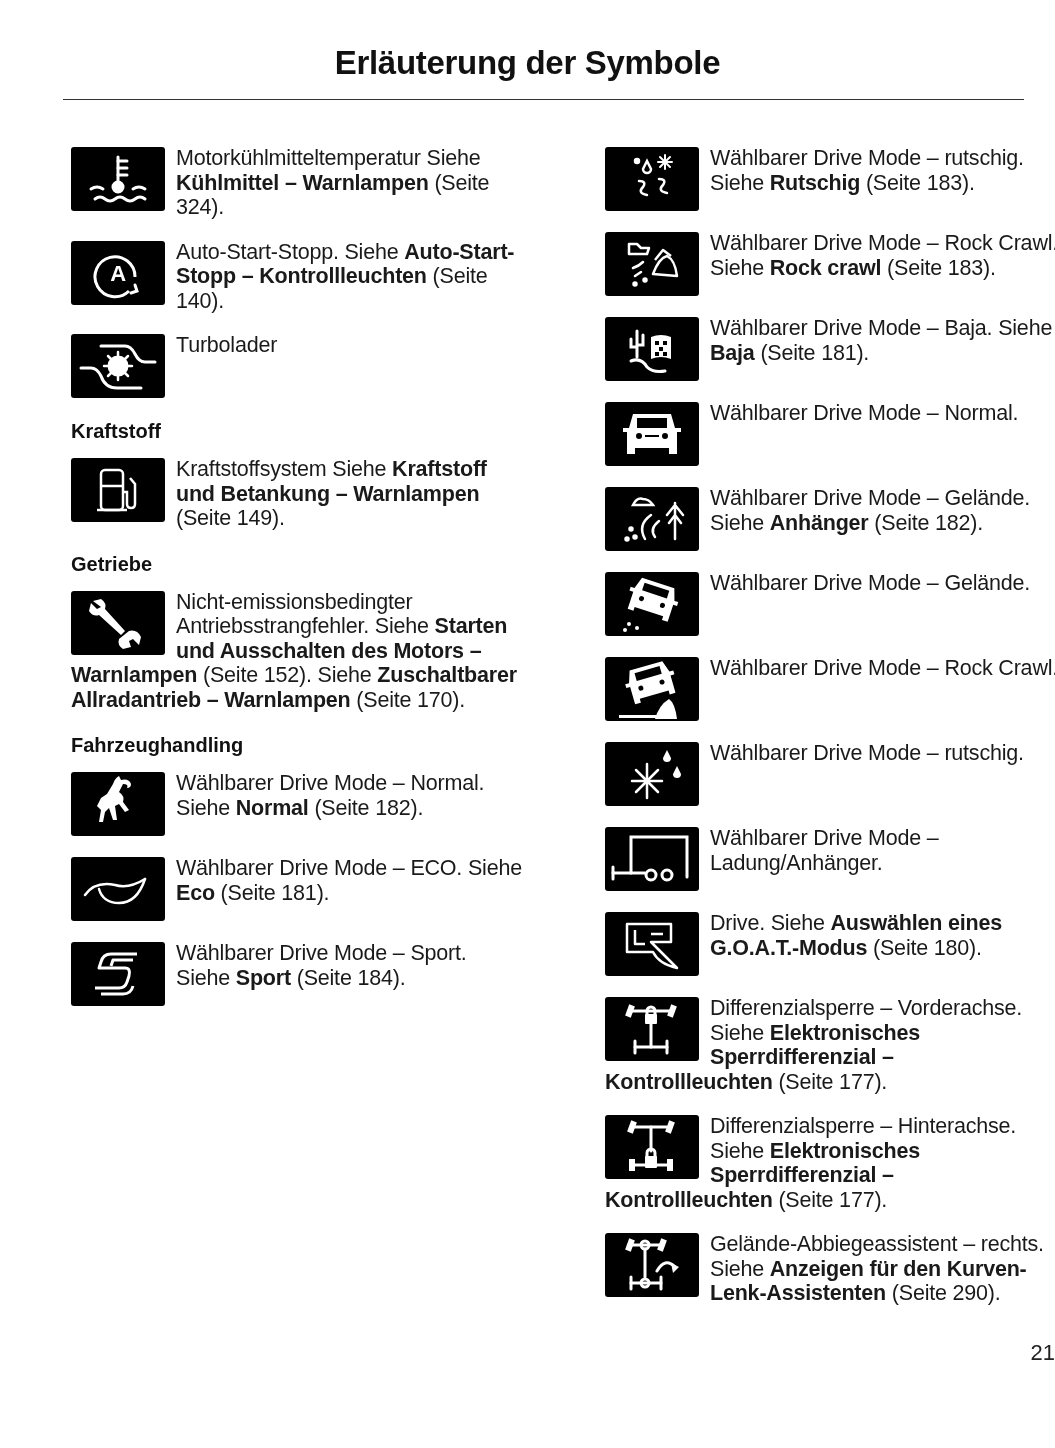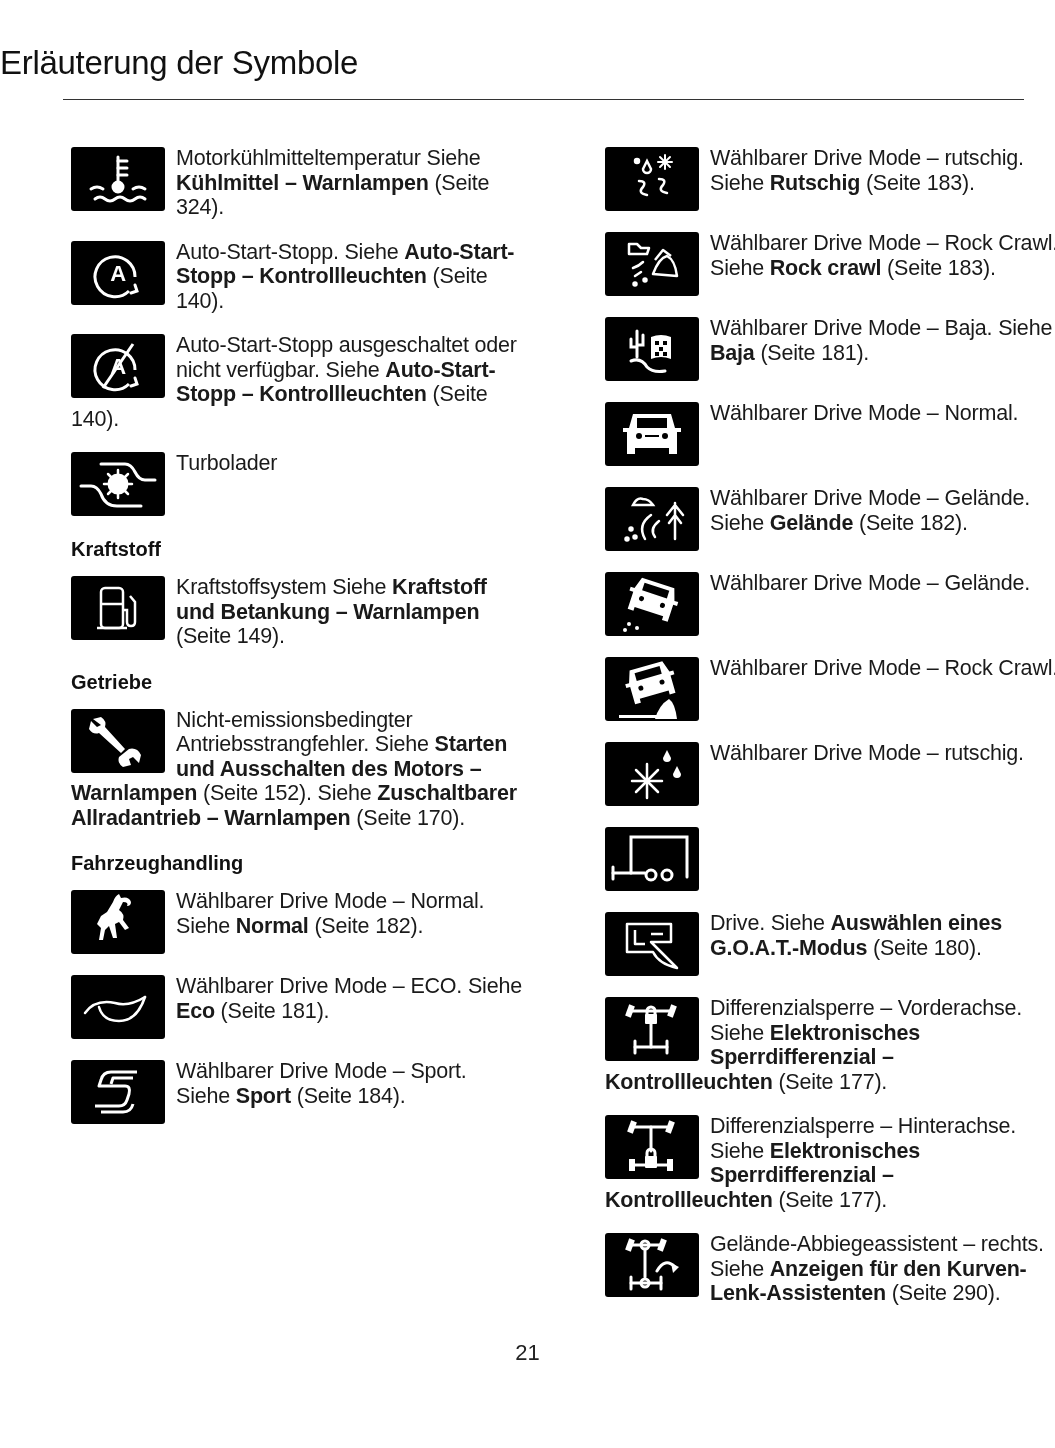--- a/index.html
+++ b/index.html
@@ -2,21 +2,21 @@
 <html><head>
 <meta charset="utf-8">
 <style>
   html, body { margin: 0; padding: 0; background: #ffffff; }
   body {
     width: 1055px; height: 1448px; position: relative; overflow: hidden;
     font-family: "Liberation Sans", sans-serif; color: #1a1a1a;
   }
   .page-title {
     position: absolute; left: 0; right: 0; top: 44px;
-    font-size: 33px; font-weight: normal; letter-spacing: -0.3px;
+    text-align: center; font-size: 33px; font-weight: bold; letter-spacing: -0.3px;
     color: #111;
   }
   .title-rule {
     position: absolute; left: 63px; width: 961px; top: 99px; height: 0;
     border-top: 1.5px solid #333;
   }
   .col { position: absolute; top: 146px; width: 455px; }
   .col.left { left: 71px; }
   .col.right { left: 567px; margin-left: 38px; }
   .entry {
@@ -28,21 +28,21 @@
     float: left; width: 94px; height: 64px; background: #000;
     border-radius: 3px; margin-right: 11px; margin-top: 1px;
     display: flex; align-items: center; justify-content: center;
   }
   .icon svg { width: 94px; height: 64px; }
   .desc b { font-weight: bold; }
   .section-heading {
     font-size: 20px; font-weight: bold; margin: 22px 0 14px 0; color: #111;
   }
   .page-number {
-    position: absolute; left: 0; right: 0; top: 1340px; text-align: center;
+    position: absolute; left: 0; right: 0; top: 1340px; text-align: right;
     font-size: 22px; color: #222;
   }
 </style>
 </head>
 <body>
 
 <div class="page-title">Erläuterung der Symbole</div>
 <div class="title-rule"></div>
 
 <div class="col left">
@@ -66,31 +66,20 @@
     <div class="icon">
       <svg viewBox="0 0 94 64" fill="none" stroke="#fff" stroke-width="3">
         <path d="M58 50 A20 20 0 1 1 64 36"></path>
           <path d="M60 52 l6 -2 l-2 -6" stroke-linecap="round"></path>
         <text x="47" y="40" fill="#fff" stroke="none" font-size="22" font-weight="bold" text-anchor="middle" font-family="Liberation Sans, sans-serif">A</text>
       </svg>
     </div>
     <span class="desc"><span>Auto-Start-Stopp.  Siehe </span><b>Auto-Start-Stopp – Kontrollleuchten</b><span> (Seite 140).</span></span>
   </div>
 
-  <div class="entry">
-    <div class="icon">
-      <svg viewBox="0 0 94 64" fill="none" stroke="#fff" stroke-width="3">
-        <path d="M58 50 A20 20 0 1 1 64 36"></path>
-          <path d="M60 52 l6 -2 l-2 -6" stroke-linecap="round"></path>
-        <text x="47" y="40" fill="#fff" stroke="none" font-size="22" font-weight="bold" text-anchor="middle" font-family="Liberation Sans, sans-serif">A</text>
-        <line x1="32" y1="54" x2="62" y2="10" stroke-width="3"></line>
-      </svg>
-    </div>
-    <span class="desc"><span>Auto-Start-Stopp ausgeschaltet oder nicht verfügbar.  Siehe </span><b>Auto-Start-Stopp – Kontrollleuchten</b><span> (Seite 140).</span></span>
-  </div>
 
   <div class="entry">
     <div class="icon">
       <svg viewBox="0 0 94 64" fill="none" stroke="#fff" stroke-width="3" stroke-linecap="round">
         <path d="M30 12 h24 q6 0 10 8 q4 8 10 8 h10"></path>
         <path d="M10 34 h10 q6 0 10 8 q4 12 16 12 h24"></path>
         <circle cx="47" cy="32" r="9" fill="#fff"></circle>
         <g stroke-width="2.5">
             <line x1="47" y1="18" x2="47" y2="46"></line>
             <line x1="33" y1="32" x2="61" y2="32"></line>
@@ -236,21 +225,21 @@
       <svg viewBox="0 0 94 64" fill="none" stroke="#fff" stroke-width="2.5" stroke-linecap="round">
         <path d="M28 18 q4 -8 10 -6 q6 0 10 6 z"></path>
         <path d="M40 52 q-8 -14 6 -24"></path>
           <path d="M50 50 q-6 -8 4 -16"></path>
         <path d="M70 52 v-36 M62 28 l8 -10 l8 10 M64 36 l6 -8 l6 8"></path>
         <circle cx="26" cy="42" r="1.5" fill="#fff"></circle>
           <circle cx="30" cy="50" r="1.5" fill="#fff"></circle>
           <circle cx="22" cy="52" r="1.5" fill="#fff"></circle>
       </svg>
     </div>
-    <span class="desc"><span>Wählbarer Drive Mode – Gelände.  Siehe </span><b>Gelände</b><span> (Seite 182).</span></span>
+    <span class="desc"><span>Wählbarer Drive Mode – Gelände.  Siehe </span><b>Anhänger</b><span> (Seite 182).</span></span>
   </div>
 
   <div class="entry">
     <div class="icon">
       <svg viewBox="0 0 94 64">
         <g transform="rotate(18 47 30)">
           <path fill="#fff" d="M30 10 h34 l4 12 h4 v4 h-4 v18 h-6 v-4 h-30 v4 h-6 v-18 h-4 v-4 h4 z"></path>
           <rect x="34" y="14" width="26" height="8" fill="#000"></rect>
           <circle cx="36" cy="30" r="2.5" fill="#000"></circle>
             <circle cx="58" cy="30" r="2.5" fill="#000"></circle>
@@ -298,20 +287,21 @@
   <div class="entry">
     <div class="icon">
       <svg viewBox="0 0 94 64" fill="none" stroke="#fff" stroke-width="3" stroke-linecap="round">
         <path d="M26 46 v-36 h56 v40"></path>
         <line x1="8" y1="46" x2="40" y2="46"></line>
           <line x1="8" y1="40" x2="8" y2="52"></line>
         <circle cx="46" cy="48" r="5"></circle>
           <circle cx="62" cy="48" r="5"></circle>
       </svg>
     </div>
+    <span class="desc"><span>Wählbarer Drive Mode – Ladung/Anhänger.</span></span>
   </div>
 
   <div class="entry">
     <div class="icon">
       <svg viewBox="0 0 94 64" fill="none" stroke="#fff" stroke-width="2.5" stroke-linejoin="round">
         <path d="M22 12 h44 v18 h-20 l26 26 q-18 -4 -24 -16 h-26 z"></path>
         <path d="M30 18 v14 h10"></path>
           <line x1="46" y1="22" x2="58" y2="22"></line>
       </svg>
     </div>

